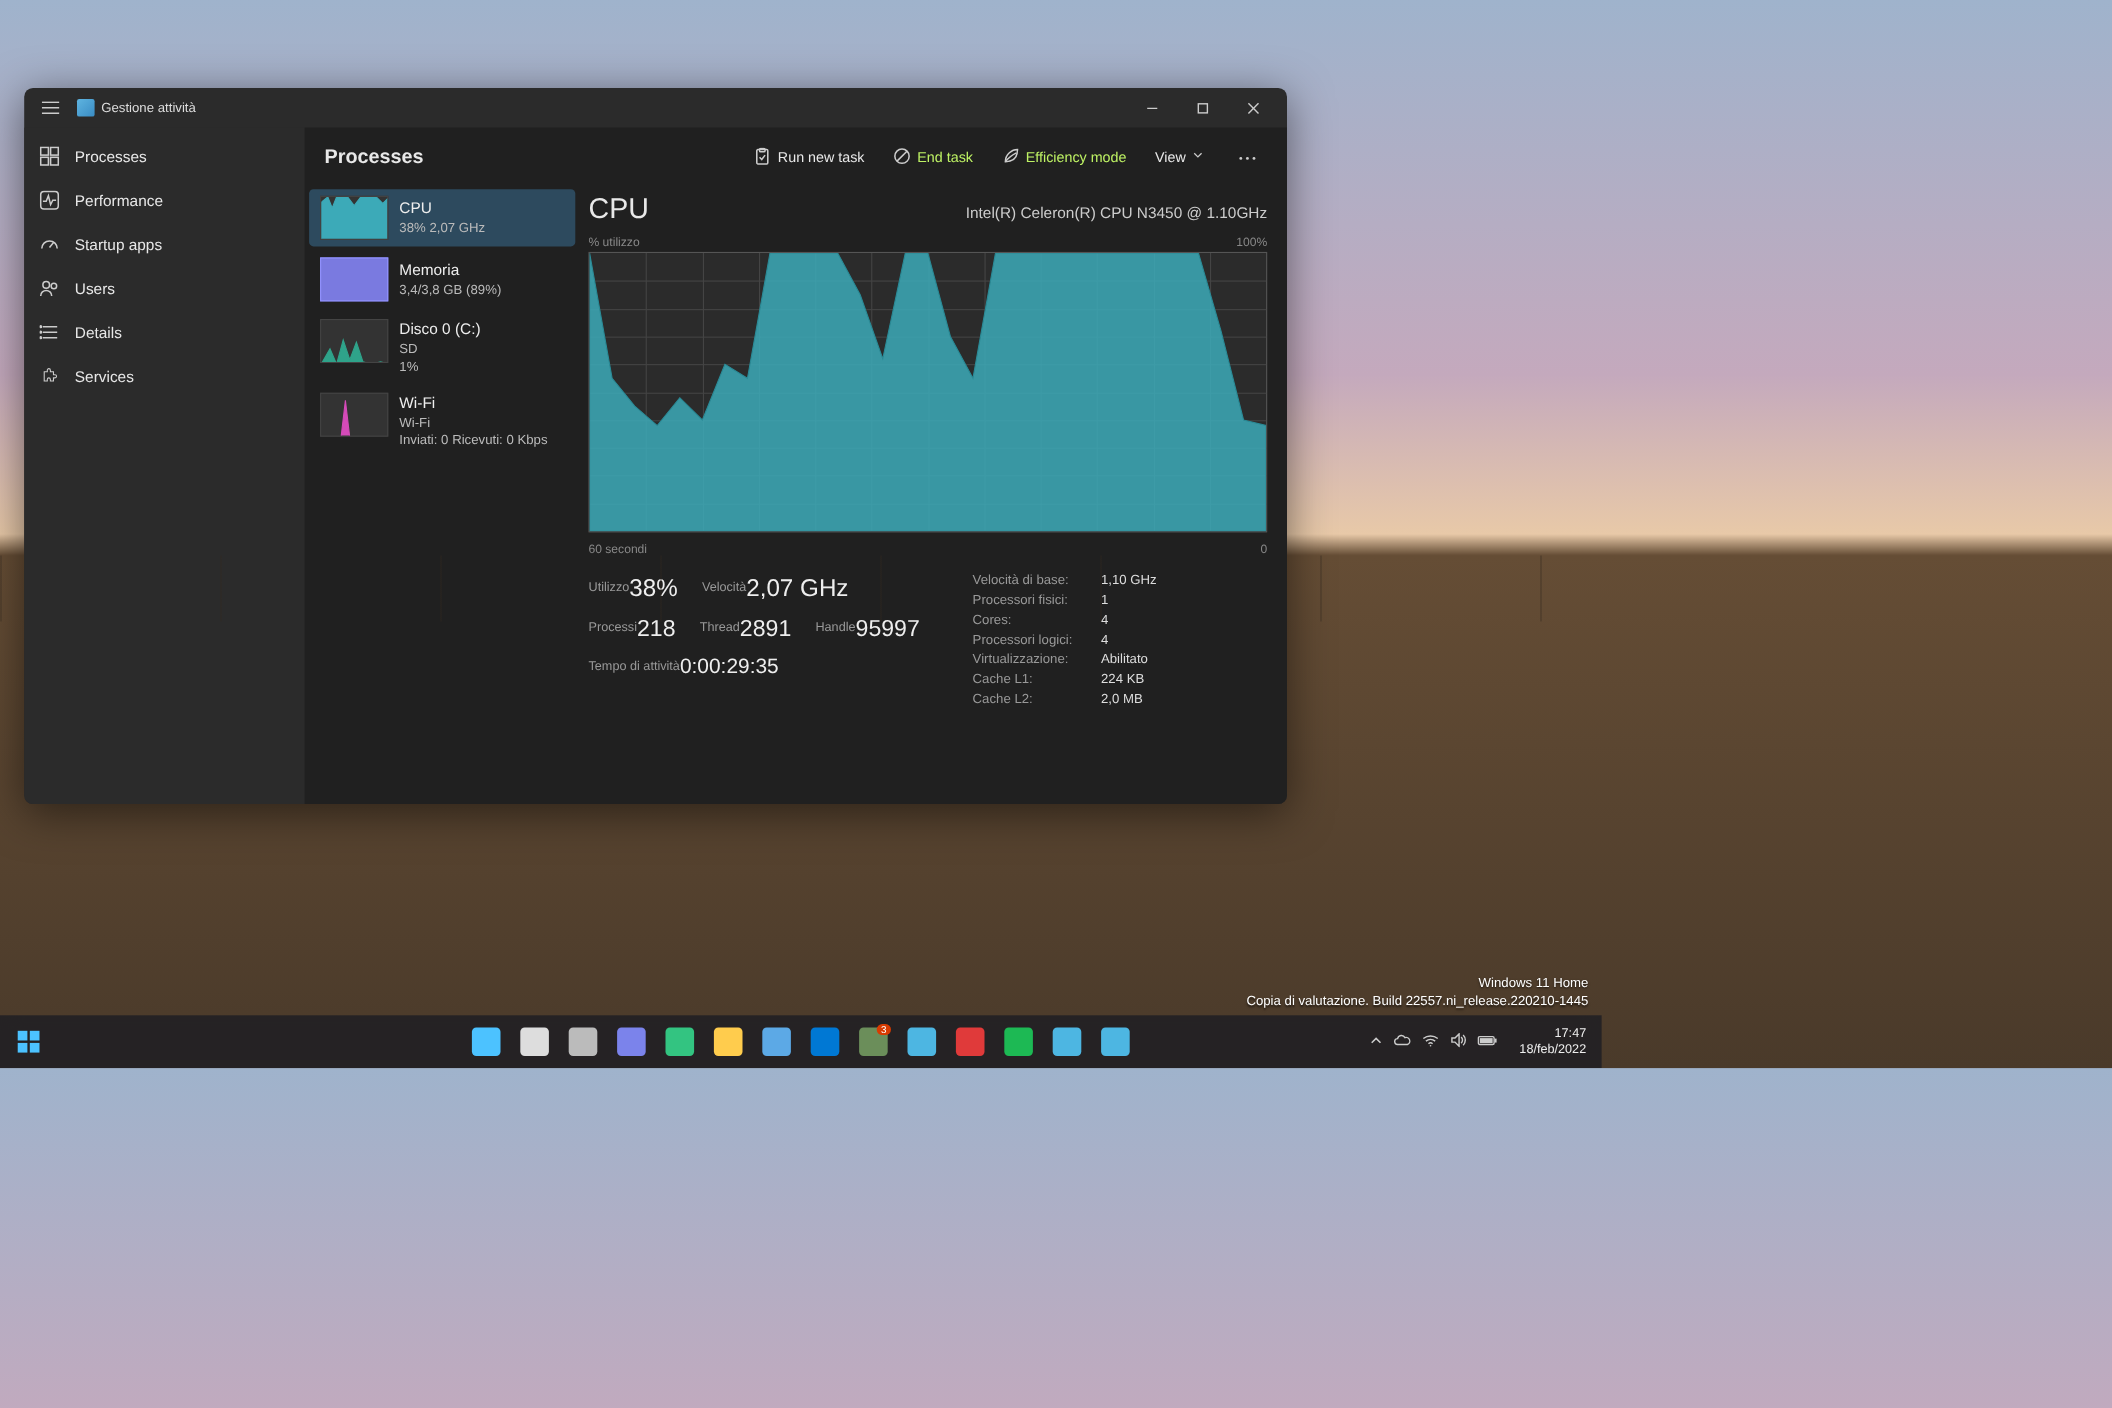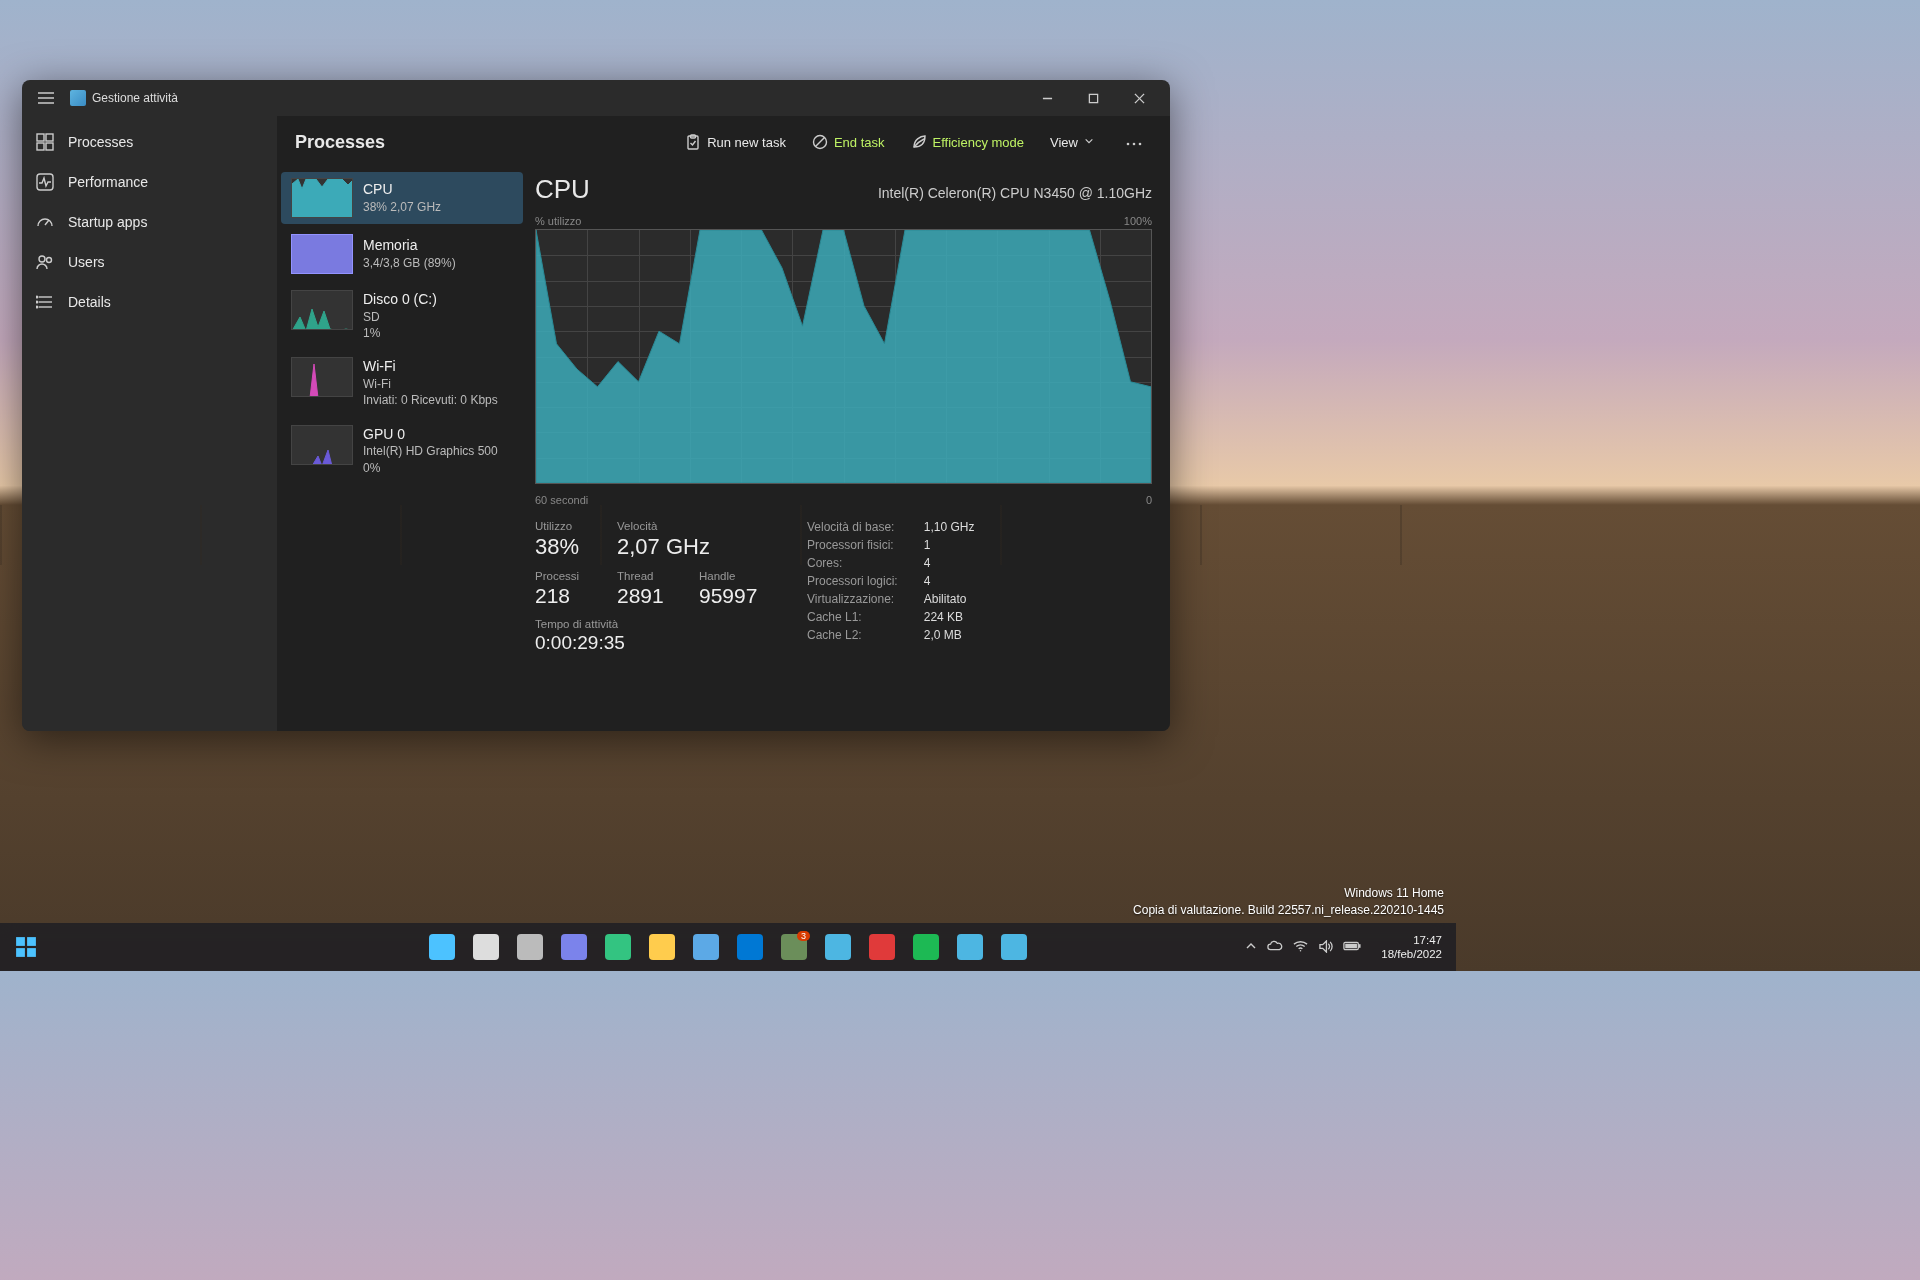--- a/index.html
+++ b/index.html
@@ -35,21 +35,21 @@
 .detail { flex:1; padding:0 18px 12px 8px; display:flex; flex-direction:column; min-width:0; }
 .det-head { display:flex; align-items:baseline; justify-content:space-between; margin-top:6px; }
 .det-h1 { font-size:26px; font-weight:400; }
 .det-sub { font-size:14px; color:#ccc; }
 .axis-row { display:flex; justify-content:space-between; font-size:11px; color:#888; margin-top:10px;gap:16px; }
 .chart { height:255px; background:#2b2b2b; border:1px solid #555; position:relative; margin-top:2px; }
 .grid-h,.grid-v { position:absolute; background:#444; }
 .stats { display:flex; margin-top:14px; gap:48px; }
 .stats-left { display:flex; flex-direction:column; gap:10px; }
 .stat-row { display:flex; gap:22px; }
-.stat { display:flex; flex-direction:column; min-width:60px; }
+.stat { display:flex; flex-direction:row; min-width:60px;align-items:center; }
 .stat .lbl { font-size:11.5px; color:#999; }
 .stat .val-lg { font-size:22px; color:#eee; margin-top:2px; }
 .stat .val-md { font-size:21px; color:#eee; margin-top:2px; }
 .stats-right { display:grid; grid-template-columns:auto auto; column-gap:26px; row-gap:4px; font-size:12px; align-content:start; }
 .stats-right .k { color:#999; }
 .stats-right .v { color:#ddd; }
 .overlay { position:absolute; right:12px; bottom:52px; text-align:right; color:#fff; font-size:12px; text-shadow:0 1px 2px rgba(0,0,0,.7); line-height:1.4; }
 .taskbar { position:absolute; left:0; right:0; bottom:0; height:48px; background:rgba(30,30,35,.85); backdrop-filter:blur(10px); display:flex; align-items:center; }
 .tb-start { position:absolute; left:6px; width:40px; height:40px; display:flex; align-items:center; justify-content:center; cursor:pointer; }
 .tb-center { margin:0 auto; display:flex; align-items:center; gap:4px; }
@@ -139,20 +139,28 @@
               <line x1="3" y1="4" x2="16" y2="4"></line>
               <line x1="3" y1="9" x2="16" y2="9"></line>
               <line x1="3" y1="14" x2="16" y2="14"></line>
               <circle cx="1" cy="4" r=".8" fill="#ccc"></circle>
               <circle cx="1" cy="9" r=".8" fill="#ccc"></circle>
               <circle cx="1" cy="14" r=".8" fill="#ccc"></circle>
             </svg>
           </span>
           <span>Details</span>
         </div>
+      <div class="side-item">
+          <span class="ic">
+            <svg viewBox="0 0 18 18">
+              <path d="M3 5h4V3a2 2 0 0 1 4 0v2h4v4h2a2 2 0 0 1 0 4h-2v4h-4v-2a2 2 0 0 0-4 0v2H3V5z" transform="scale(.7) translate(3 2)"></path>
+            </svg>
+          </span>
+          <span>Services</span>
+        </div>
       <div class="side-spacer"></div>
     </div>
 
     <div class="content">
       <div class="toolbar">
         <div class="page-title">Processes</div>
         <div class="tb-spacer"></div>
         <div class="tb-btn">
             <span class="ic"><svg viewBox="0 0 16 16">
                 <rect x="3" y="2" width="10" height="13" rx="1"></rect>
@@ -219,30 +227,20 @@
               </div>
             </div>
             <div class="mini-item">
               <div class="mini-thumb"><svg viewBox="0 0 62 40" width="62" height="40">
                   <polygon points="0,40 18,40 22,6 26,40 62,40" fill="#d44ab8" stroke="#d44ab8" stroke-width="1"></polygon>
                 </svg></div>
               <div class="mini-meta">
                 <div class="t">Wi-Fi</div>
                 <div>Wi-Fi</div>
                 <div>Inviati: 0  Ricevuti: 0 Kbps</div>
-              </div>
-            </div>
-            <div class="mini-item">
-              <div class="mini-thumb"><svg viewBox="0 0 62 40" width="62" height="40">
-                  <polygon points="0,40 20,40 26,30 30,40 36,24 40,40 62,40" fill="#6a5ad8" stroke="#6a5ad8" stroke-width="1"></polygon>
-                </svg></div>
-              <div class="mini-meta">
-                <div class="t">GPU 0</div>
-                <div>Intel(R) HD Graphics 500</div>
-                <div>0%</div>
               </div>
             </div>
           </div>
         <div class="detail">
           <div class="det-head">
             <div class="det-h1">CPU</div>
             <div class="det-sub">Intel(R) Celeron(R) CPU N3450 @ 1.10GHz</div>
           </div>
           <div class="axis-row">
               <span>% utilizzo</span>

